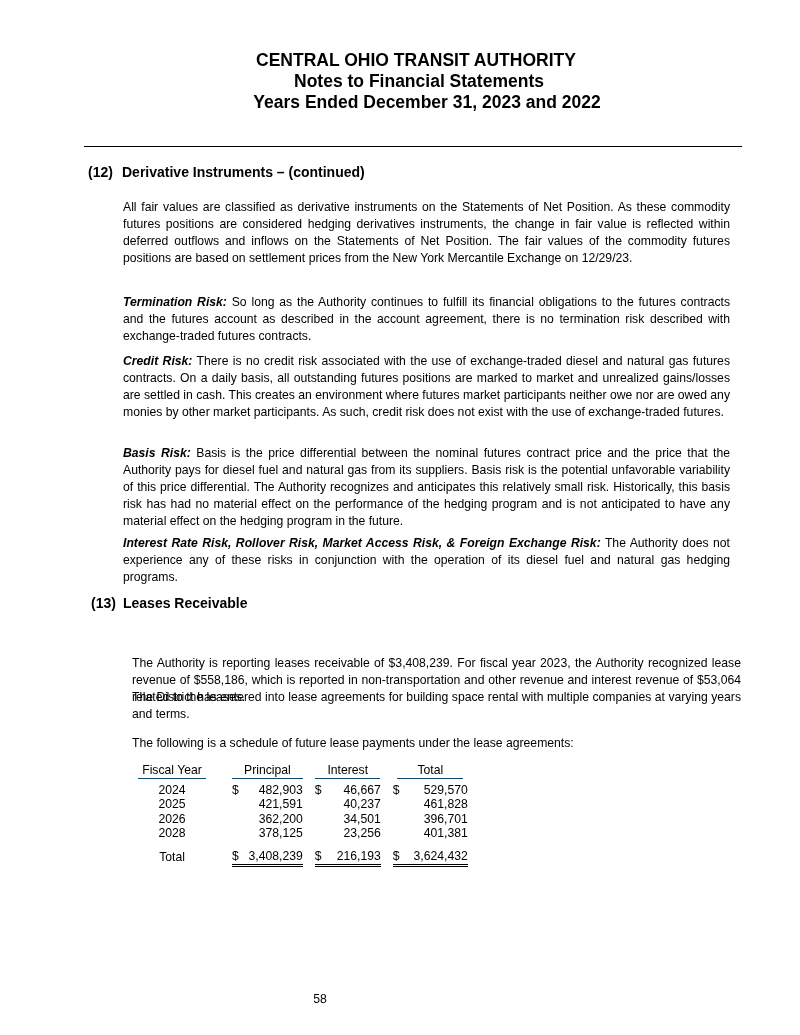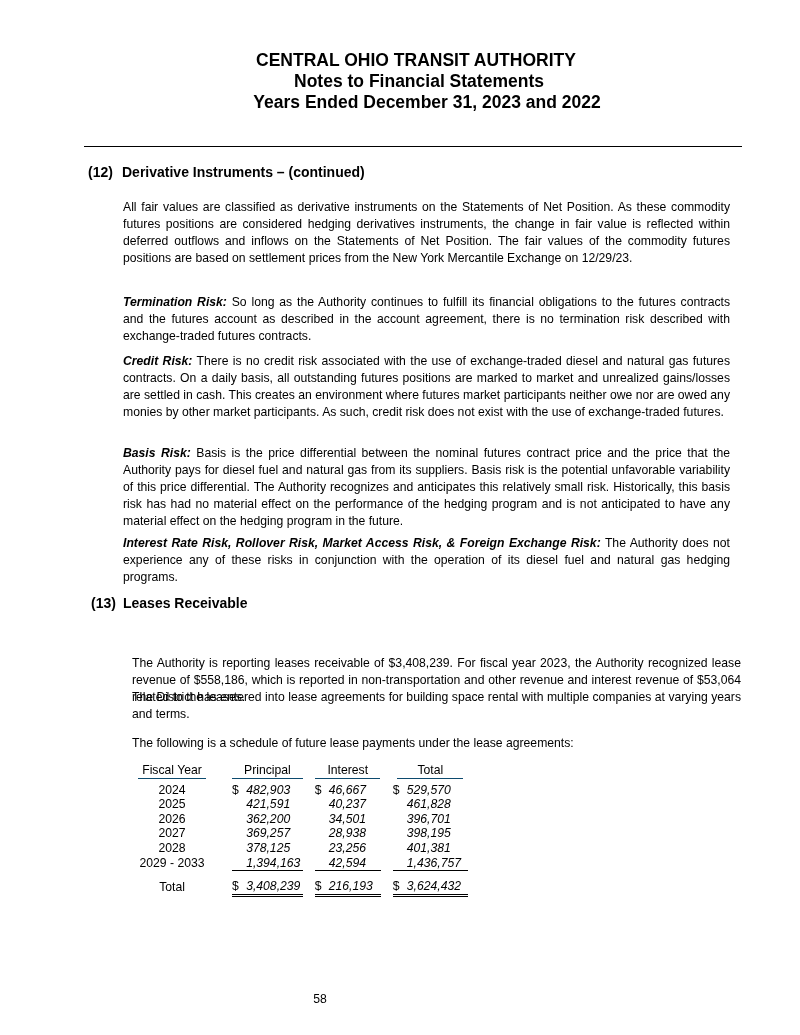--- a/index.html
+++ b/index.html
@@ -31,21 +31,21 @@
     table.sched {
       position: absolute; top: 763px; left: 124px;
       border-collapse: collapse; font-size: 12.2px;
     }
     table.sched td, table.sched th { padding: 0; line-height: 14.6px; font-weight: normal; }
     th.h { text-align: center; }
     th.h span { display: inline-block; border-bottom: 1px solid #0c4a6e; padding: 0 0 0 0; }
     .fy { width: 96px; text-align: center; }
     .gap { width: 12px; }
     .dol { width: 14px; text-align: left; }
-    .amt { text-align: left; font-style: italic; }
+    .amt { text-align: right; }
     .c-prin { width: 56px; }
     .c-int  { width: 52px; }
     .c-tot  { width: 61px; }
     .ul td.under { border-bottom: 1px solid #000; }
     .tot td.dbl { border-bottom: 3px double #000; }
     .spacer td { height: 8px; }
     .page-num {
       position: absolute; top: 992px; left: 0; width: 640px; text-align: center;
       font-size: 12.2px;
     }
@@ -137,54 +137,30 @@
         <td class="dol"></td>
       <td class="amt">362,200</td>
       <td class="gap"></td>
         <td class="dol"></td>
       <td class="amt">34,501</td>
       <td class="gap"></td>
         <td class="dol"></td>
       <td class="amt">396,701</td>
     </tr>
     <tr>
-      <td class="fy">2027</td>
-      <td class="gap"></td>
-        <td class="dol"></td>
-      <td class="amt">369,257</td>
-      <td class="gap"></td>
-        <td class="dol"></td>
-      <td class="amt">28,938</td>
-      <td class="gap"></td>
-        <td class="dol"></td>
-      <td class="amt">398,195</td>
-    </tr>
-    <tr>
       <td class="fy">2028</td>
       <td class="gap"></td>
         <td class="dol"></td>
       <td class="amt">378,125</td>
       <td class="gap"></td>
         <td class="dol"></td>
       <td class="amt">23,256</td>
       <td class="gap"></td>
         <td class="dol"></td>
       <td class="amt">401,381</td>
-    </tr>
-    <tr class="ul">
-      <td class="fy">2029 - 2033</td>
-      <td class="gap"></td>
-      <td class="dol under"></td>
-      <td class="amt under">1,394,163</td>
-      <td class="gap"></td>
-      <td class="dol under"></td>
-      <td class="amt under">42,594</td>
-      <td class="gap"></td>
-      <td class="dol under"></td>
-      <td class="amt under">1,436,757</td>
     </tr>
     <tr class="spacer">
         <td colspan="10"></td>
       </tr>
     <tr class="tot">
       <td class="fy">Total</td>
       <td class="gap"></td>
       <td class="dol dbl">$</td>
       <td class="amt dbl">3,408,239</td>
       <td class="gap"></td>

